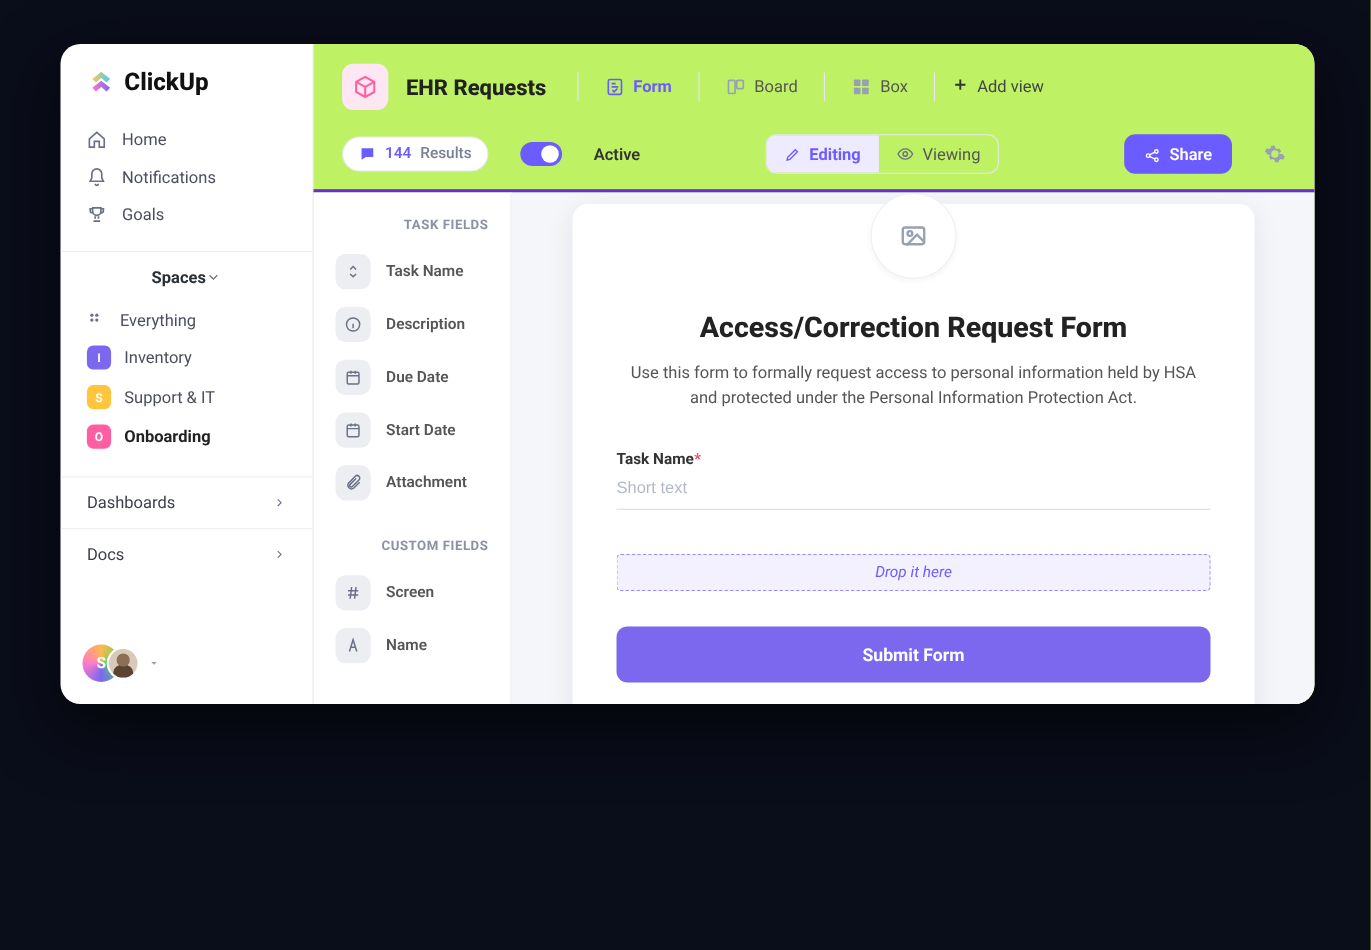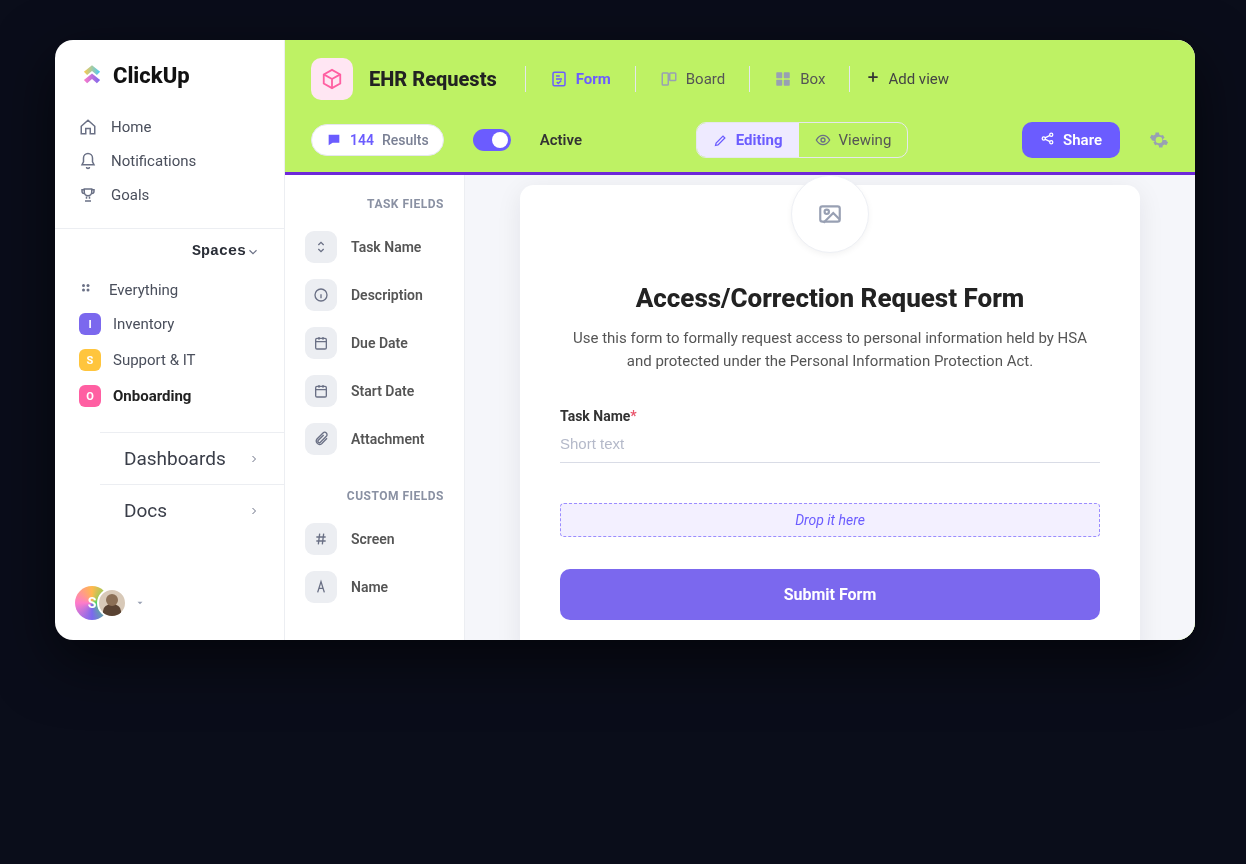--- a/index.html
+++ b/index.html
@@ -42,40 +42,40 @@
   .logo-text { font-size: 22px; font-weight: 800; color: #111; }
   .nav-list { padding: 4px 8px 16px; }
   .nav-item {
     display: flex; align-items: center; gap: 14px;
     padding: 8px 16px;
     color: #4a4f5c; font-size: 15px;
     cursor: pointer; border-radius: 6px;
   }
   .sep { border-top: 1px solid #eceef2; }
   .section-hdr {
-    display: flex; justify-content: flex-end; align-items: center;
+    display: flex; justify-content: center; align-items: center;
     padding: 14px 24px;
-    font-weight: 700; color: #2a2e37; font-size: 15px; font-family: Liberation Mono, monospace;
+    font-weight: 700; color: #2a2e37; font-size: 15px;
   }
   .space-list { padding: 0 8px 18px; }
   .space-item {
     display: flex; align-items: center; gap: 12px;
     padding: 7px 16px; font-size: 15px; color: #4a4f5c;
     border-radius: 6px; cursor: pointer;
   }
   .space-item.active { font-weight: 700; color: #222; }
   .space-badge {
     width: 22px; height: 22px; border-radius: 6px;
     display: flex; align-items: center; justify-content: center;
     font-size: 11px; font-weight: 700; color: #fff;
   }
   .collapsible {
     display: flex; justify-content: space-between; align-items: center;
-    padding: 14px 24px; font-size: 19px; color: #3a3e49;
-    border-top: 1px solid #eceef2; cursor: pointer; margin-left: 45px;
+    padding: 14px 24px; font-size: 15px; color: #3a3e49;
+    border-top: 1px solid #eceef2; cursor: pointer;
   }
   .sidebar-footer {
     margin-top: auto;
     padding: 12px 20px 20px;
     display: flex; align-items: center; gap: 4px;
   }
   .avatar-stack { position: relative; width: 56px; height: 34px; }
   .avatar-s {
     position: absolute; left: 0; top: 0;
     width: 34px; height: 34px; border-radius: 50%;
@@ -132,21 +132,21 @@
   .toggle-label{font-size:15px;color:#333;font-weight:600;}
   .spacer{flex:1;}
   .mode-group{
     display:flex; border:1px solid #e5e7ee; border-radius:10px; overflow:hidden;justify-content:flex-end;
   }
   .mode-btn{
     display:flex;align-items:center;gap:8px;padding:8px 16px;font-size:15px;cursor:pointer;color:#555;
   }
   .mode-btn.sel{background:#eeeaff;color:#6b5cff;font-weight:700;}
   .share-btn{
-    display:flex;align-items:flex-start;gap:8px;background:#6b5cff;color:#fff;
+    display:flex;align-items:flex-end;gap:8px;background:#6b5cff;color:#fff;
     padding:9px 18px;border-radius:10px;font-size:15px;font-weight:600;cursor:pointer;
   }
   .gear{color:#98a0b3;cursor:pointer;}
 
   .body{
     flex:1; display:flex; background:#f5f6fa; overflow:hidden;
   }
   .fields-panel{
     width:180px; background:#fff; border-right:1px solid #eceef2;
     padding: 18px 8px 8px;

